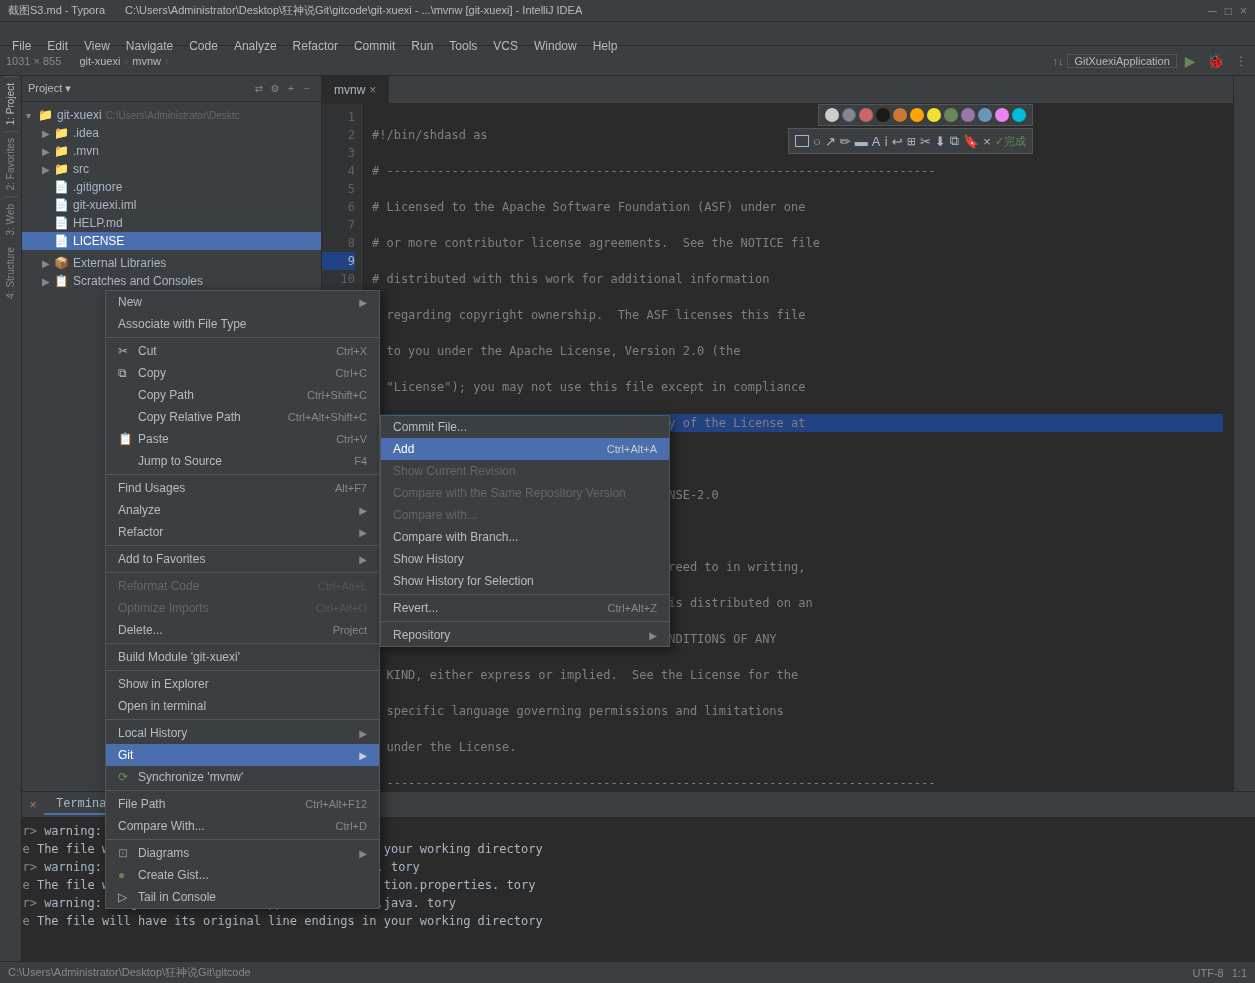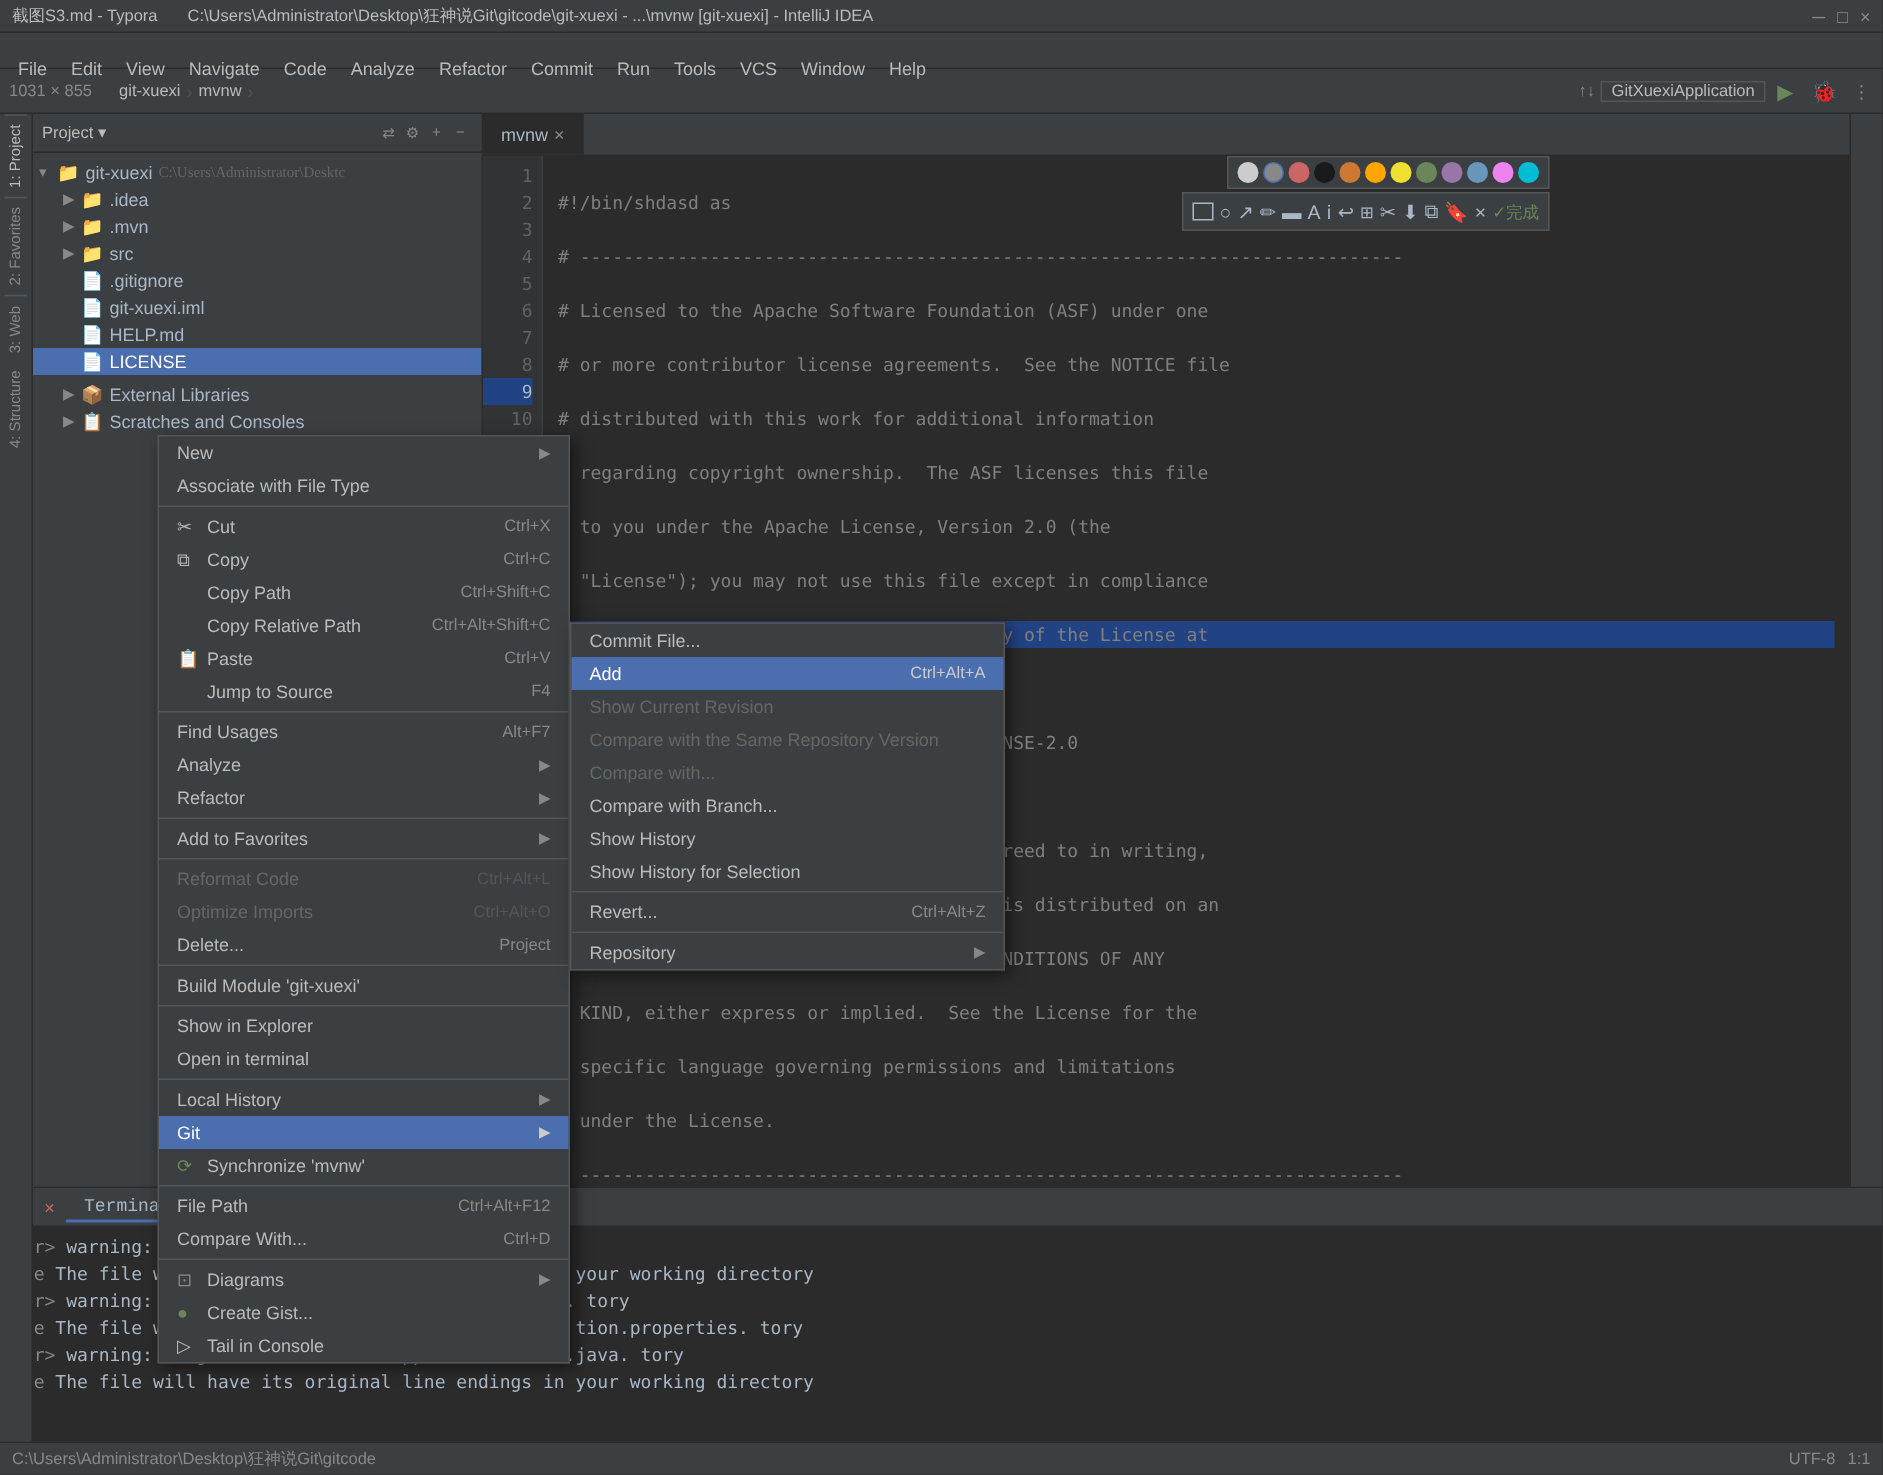--- a/index.html
+++ b/index.html
@@ -347,21 +347,21 @@
       <span class="panel-header-btn">⚙</span>
       <span class="panel-header-btn">+</span>
       <span class="panel-header-btn">−</span>
     </div>
     <div class="tree-area">
 
       <div class="tree-item">
         <span class="arrow">▾</span>
         <span style="color:#6897bb;margin-right:4px;">📁</span>
         <span>git-xuexi</span>
-        <span style="color:#666;font-size:10px;margin-left:4px;font-family:Liberation Serif, serif;">C:\Users\Administrator\Desktc</span>
+        <span style="color:#666;font-size:10px;margin-left:4px;">C:\Users\Administrator\Desktc</span>
       </div>
 
       <div class="tree-item tree-indent-1">
         <span class="arrow">▶</span>
         <span style="color:#6897bb;margin-right:4px;">📁</span>
         <span>.idea</span>
       </div>
 
       <div class="tree-item tree-indent-1">
         <span class="arrow">▶</span>

